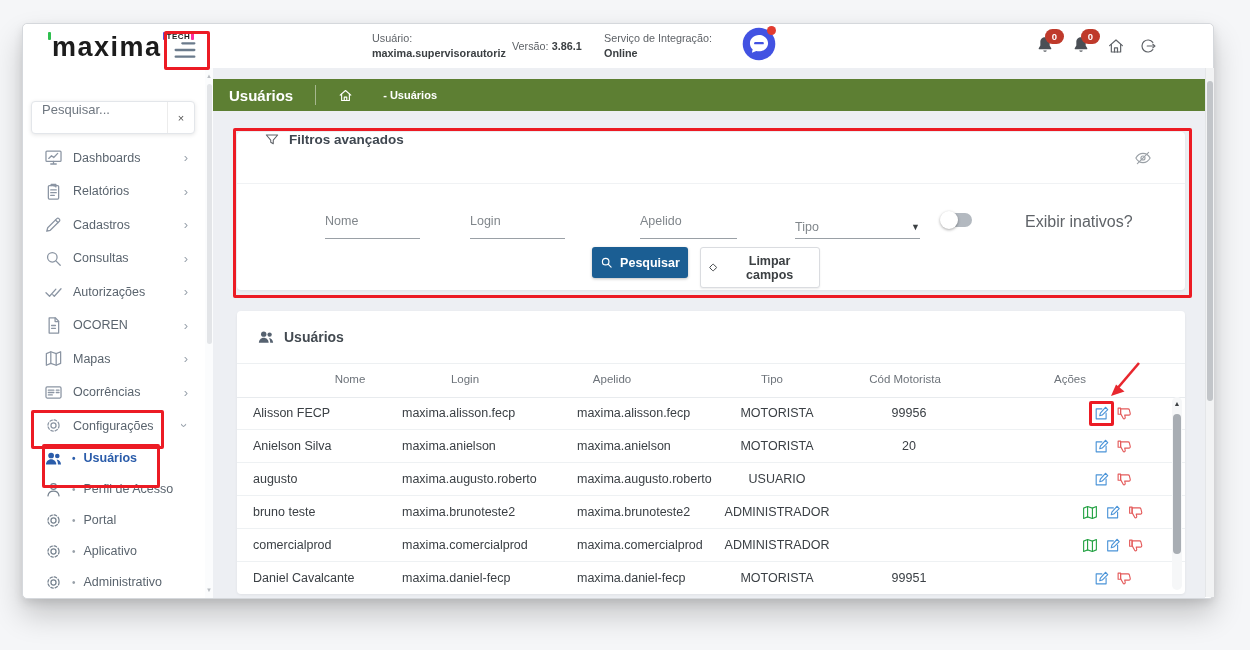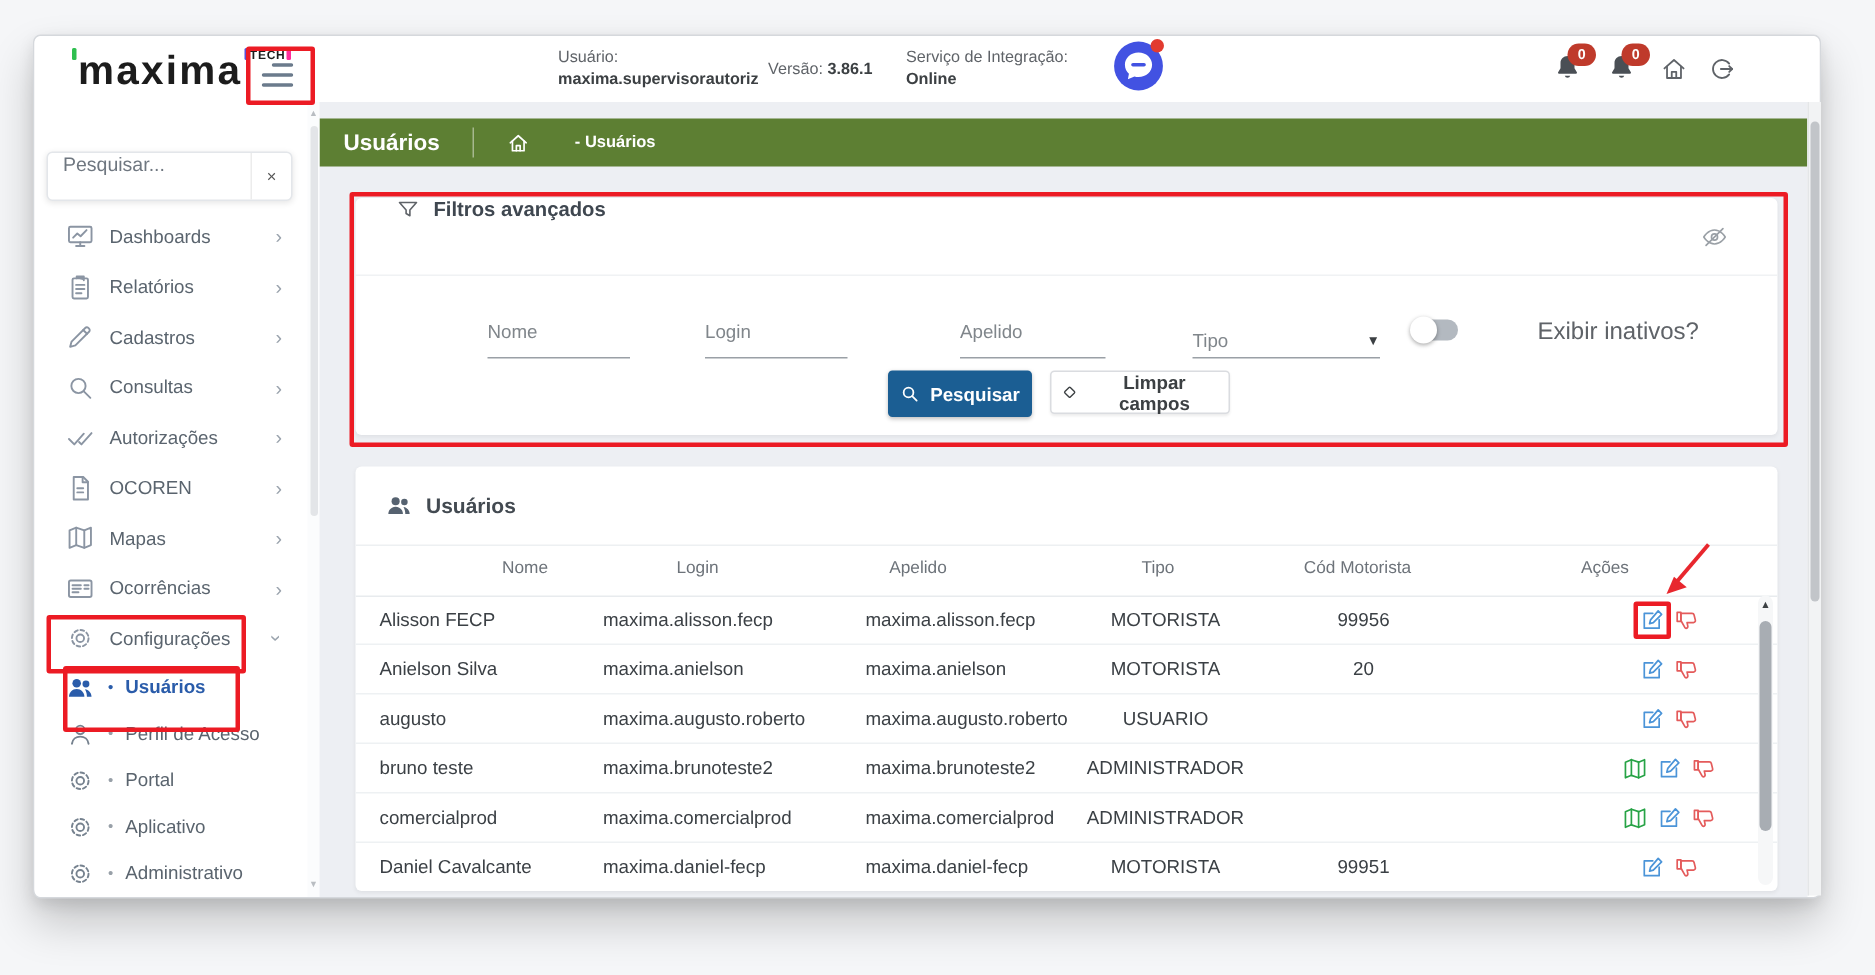--- a/index.html
+++ b/index.html
@@ -76,21 +76,21 @@
   .field::placeholder{color:#80868b;}
   .f1{left:88px;width:95px;} .f2{left:233px;width:95px;} .f3{left:403px;width:97px;} .f4{left:558px;width:125px;}
   .select-field{display:flex;align-items:flex-end;justify-content:space-between;color:#80868b;cursor:pointer;}
   .select-caret{color:#3c4043;font-size:9px;line-height:1;margin-bottom:2px;}
   .toggle{position:absolute;left:705px;top:81px;width:30px;height:14px;background:#b3b9c0;border-radius:8px;cursor:pointer;}
   .toggle-knob{position:absolute;left:-2px;top:-2px;width:18px;height:18px;background:#fff;border-radius:50%;box-shadow:0 1px 3px rgba(0,0,0,.35);}
   .toggle-label{position:absolute;left:744px;top:81px;font-size:16px;color:#5f6368;margin-left:44px;}
   .btn{display:flex;align-items:center;justify-content:center;gap:7px;cursor:pointer;font-family:inherit;border-radius:3px;font-size:12.5px;font-weight:700;}
   .btn .icn{width:13px;height:13px;}
   .btn-pesquisar{position:absolute;left:355px;top:115px;width:96px;height:31px;background:#1b5e93;color:#fff;border:none;box-shadow:0 1px 3px rgba(0,0,0,.25);}
-  .btn-limpar{position:absolute;left:463px;top:115px;width:120px;height:29px;background:#fff;color:#3c4043;border:1px solid #dadce0;box-shadow:0 1px 2px rgba(0,0,0,.08);}
+  .btn-limpar{position:absolute;left:463px;top:115px;width:120px;height:41px;background:#fff;color:#3c4043;border:1px solid #dadce0;box-shadow:0 1px 2px rgba(0,0,0,.08);}
 
   
   .users-card{position:absolute;left:24px;top:243px;width:948px;height:283px;background:#fff;border-radius:4px;box-shadow:0 1px 3px rgba(0,0,0,.06);overflow:hidden;}
   .uc-head{height:52px;border-bottom:1px solid #edf0f2;display:flex;align-items:center;}
   .uc-icon{margin-left:20px;width:18px;height:18px;color:#566270;}
   .uc-title{margin-left:9px;font-size:14px;font-weight:700;color:#434a51;}
   .uc-cols{position:absolute;left:0;top:52px;right:0;height:34px;border-bottom:1px solid #e8ebee;}
   .hcell{position:absolute;top:10px;transform:translateX(-50%);font-size:11.5px;color:#6d737a;white-space:nowrap;}
   .trows{position:absolute;left:0;top:86px;right:0;}
   .trow{position:relative;height:32px;border-bottom:1px solid #eef1f3;}

